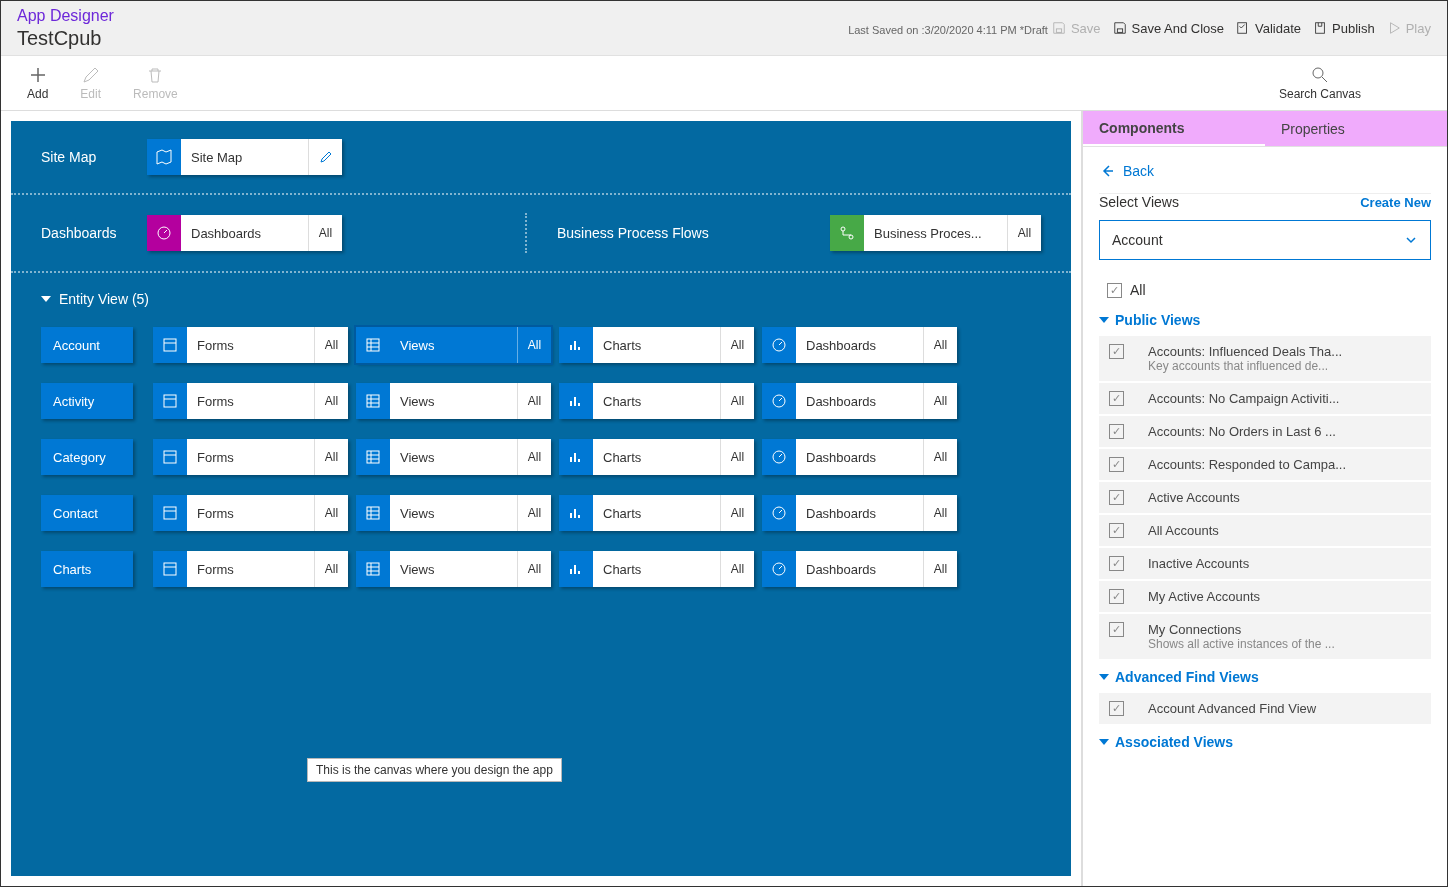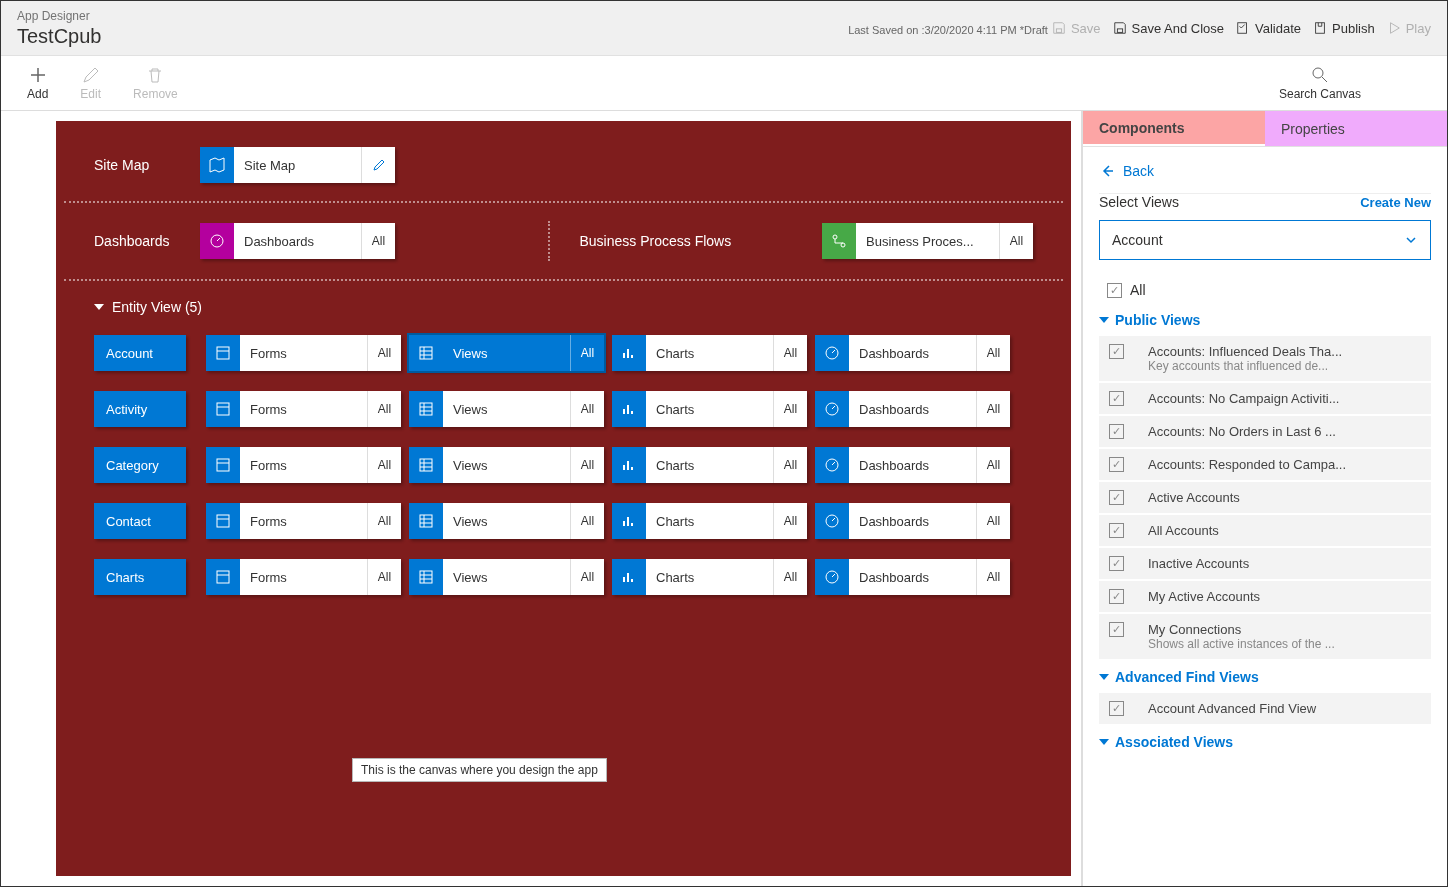--- a/index.html
+++ b/index.html
@@ -1,37 +1,37 @@
 <!DOCTYPE html>
 <html><head>
 <meta charset="utf-8">
 <style>
 html,body{margin:0;padding:0;font-family:"Segoe UI",Arial,sans-serif;font-size:13px;color:#323130;background:#fff;height:100%;}
 *{box-sizing:border-box}
 .frame{width:1448px;height:887px;border:1px solid #333;display:flex;flex-direction:column;overflow:hidden}
 .top{height:55px;background:#f0f0f0;display:flex;align-items:center;padding:0 16px;border-bottom:1px solid #e1e1e1}
 .top-left{display:flex;flex-direction:column;gap:2px}
 .app-title{font-weight:400;font-size:20px}
-.app-lbl{font-size:12px;color:#737373}
+.app-lbl{font-size:16px;color:#6d28d9}
 .top-right{margin-left:auto;display:flex;flex-direction:row;align-items:flex-end;gap:4px}
 .last-saved{font-size:11px;color:#666}
 .top-cmds{display:flex;gap:12px;align-items:center}
 .cmd{display:flex;align-items:center;gap:5px;font-size:13px;cursor:pointer;color:#323130}
 .cmd.dis{color:#b0b0b0}
 .cmd.play{color:#b0b0b0}
 
 .tool{height:55px;display:flex;align-items:center;border-bottom:1px solid #ddd;padding:0 10px}
 .tbtn{display:flex;flex-direction:column;align-items:center;gap:2px;padding:4px 16px;font-size:12px;color:#333;cursor:pointer}
 .tbtn.dis{color:#bbb}
 .tbtn svg{width:20px;height:20px}
 .fill{flex:1}
 
 .body{flex:1;display:flex;min-height:0}
 .canvas-wrap{flex:1;border-right:1px solid #ddd;padding:10px;position:relative;min-width:0}
-.canvas{position:relative;height:100%;background:#7f1d1d;color:#fff;overflow-y:auto;padding:8px;margin-left:45px;}
+.canvas{position:relative;height:100%;background:#0369a1;color:#fff;overflow-y:auto;padding:0;}
 .sec{padding:18px 30px;}
 .dotted{border-bottom:2px dotted rgba(255,255,255,.5)}
 .hdr-row{display:flex;align-items:center;gap:16px}
 .hdr-row.split{justify-content:flex-start;gap:0}
 .hdr-row.split .half{flex:1;display:flex;align-items:center;gap:16px}
 .divider-v{width:1px;height:40px;border-left:2px dotted rgba(255,255,255,.5)}
 .lbl{font-size:14px;color:#fff}
 .entity-hdr{display:flex;align-items:center;gap:8px;font-size:14px}
 
 .tile{display:flex;height:36px;border-radius:0;box-shadow:2px 2px 3px rgba(0,0,0,0.3)}
@@ -48,21 +48,21 @@
 
 .entity-row{display:flex;gap:8px;margin-top:20px;align-items:center}
 .ent-name{background:#0078d4;color:#fff;height:36px;display:flex;align-items:center;padding:0 12px;width:92px;font-size:13px;box-shadow:2px 2px 3px rgba(0,0,0,0.3);margin-right:12px}
 .pencil-end{width:34px;background:#fff;border-left:1px solid #ddd;display:flex;align-items:center;justify-content:center}
 .pencil-end svg{stroke:#0078d4}
 .tooltip{position:absolute;bottom:94px;left:296px;background:#fff;color:#333;border:1px solid #b8b8b8;padding:4px 8px;font-size:12px}
 
 .panel{width:365px;display:flex;flex-direction:column;border-left:1px solid #ddd}
 .tabs{display:flex;height:36px;border-bottom:1px solid #e1e1e1}
 .tab{flex:1;display:flex;align-items:center;padding:0 16px;font-size:14px;cursor:pointer;background:#f0abfc;color:#444}
-.tab.active{background:#fca5a5;font-weight:600;border-bottom:2px solid #fff}
+.tab.active{background:#f0abfc;font-weight:600;border-bottom:2px solid #fff}
 .panel-body{flex:1;overflow-y:auto;padding:10px 16px}
 .back{display:flex;align-items:flex-start;gap:8px;color:#0078d4;font-size:14px;padding:6px 0 14px;cursor:pointer;border-bottom:1px solid #eee;margin-bottom:0}
 .sv-row{display:flex;justify-content:space-between;align-items:center;margin-bottom:10px}
 .sv-ttl{font-weight:400;font-size:14px}
 .cnew{color:#0078d4;font-size:13px;font-weight:600;cursor:pointer}
 .dd{height:40px;border:1px solid #0078d4;display:flex;align-items:center;justify-content:space-between;padding:0 12px;font-size:14px;margin-bottom:16px;cursor:pointer}
 .chev{color:#0078d4}
 .chk-row{display:flex;align-items:center;gap:8px;padding:6px 8px;font-size:14px}
 .chkbox{width:15px;height:15px;border:1px solid #888;display:inline-flex;align-items:center;justify-content:center;font-size:11px;color:#888}
 .chkbox.on::after{content:"✓"}

